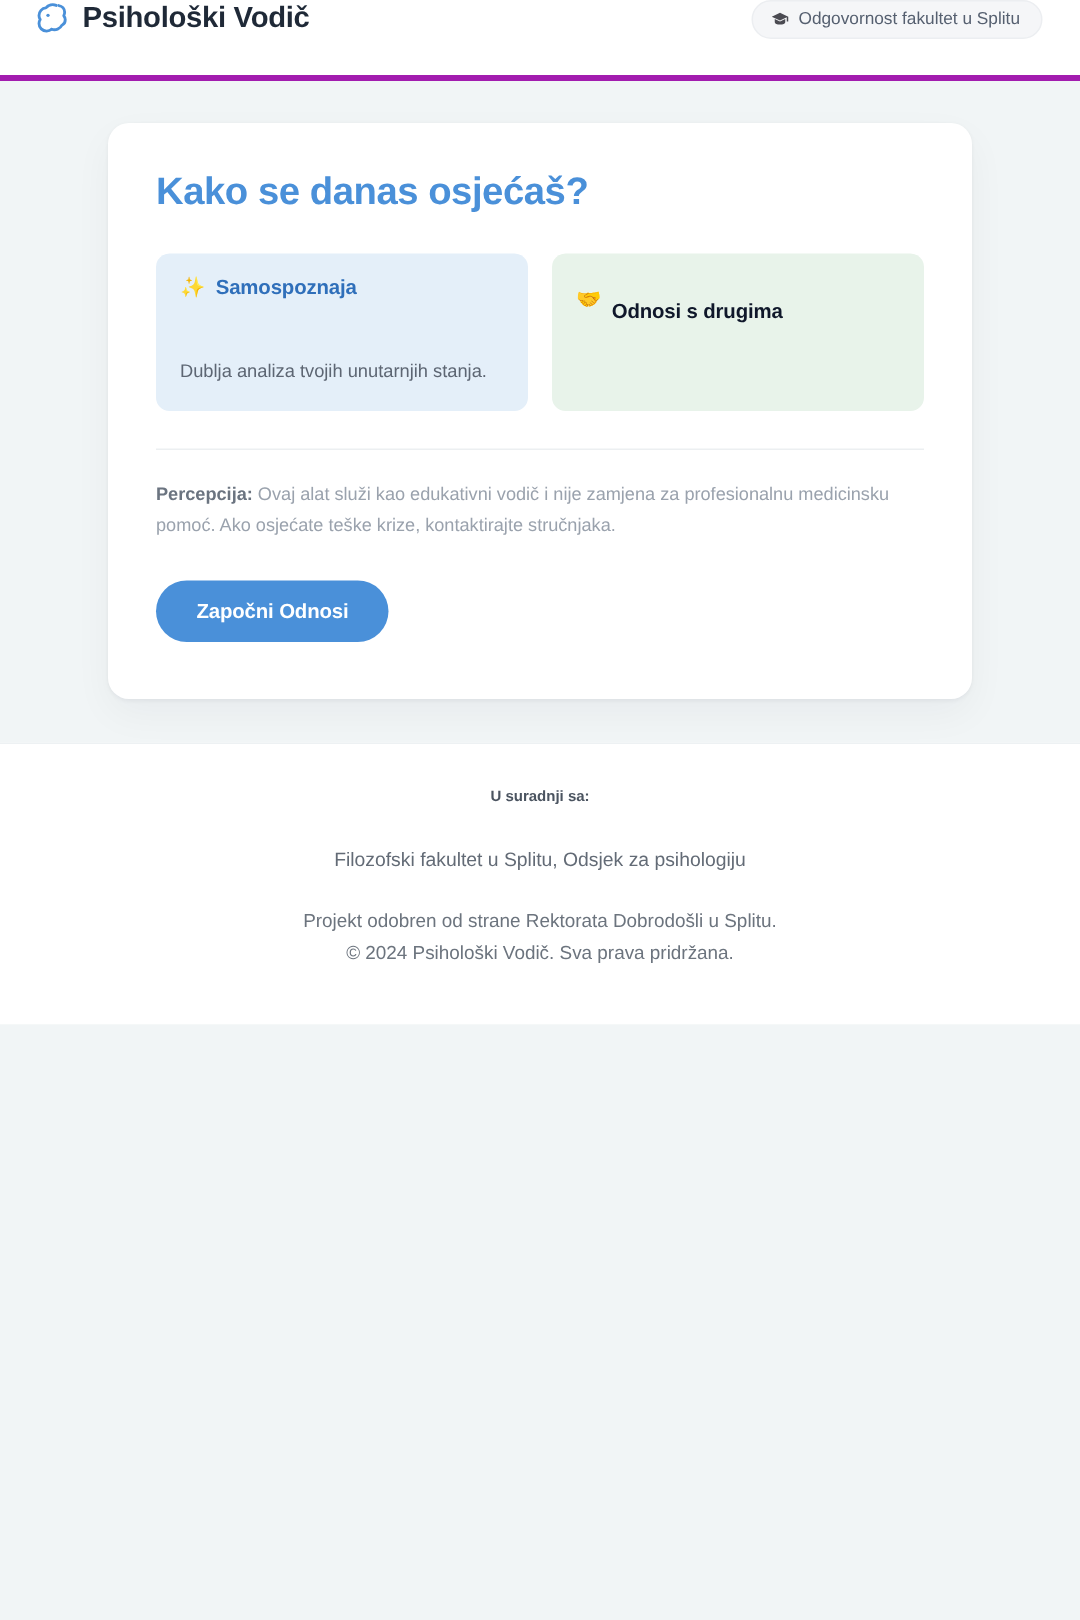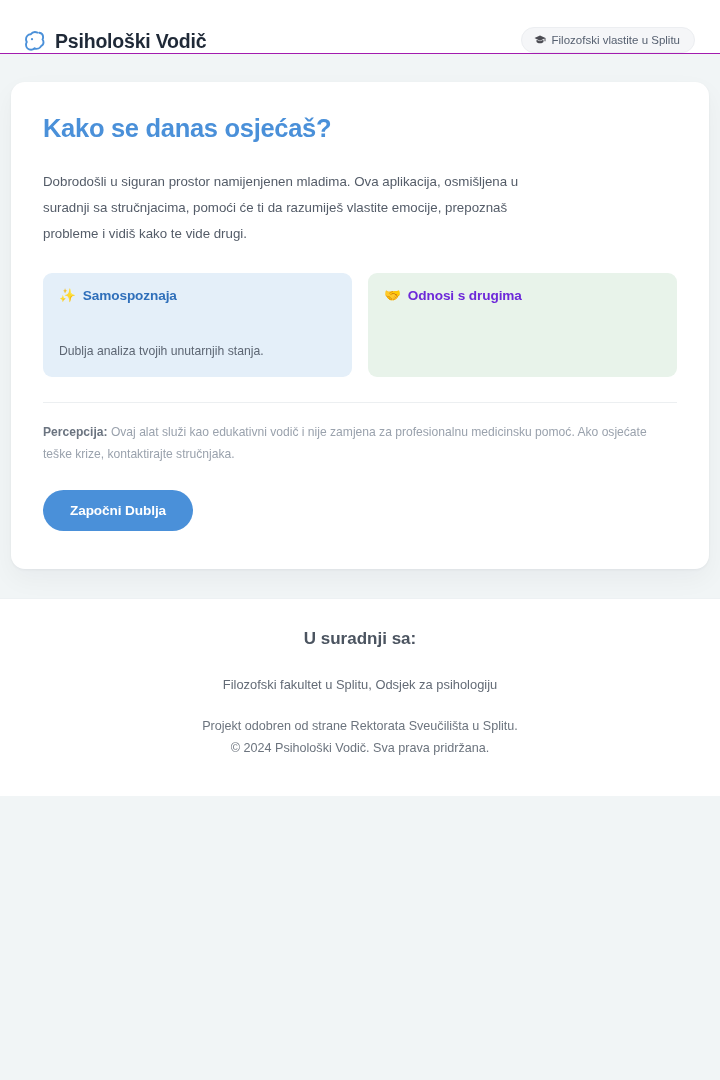--- a/index.html
+++ b/index.html
@@ -14,24 +14,24 @@
     background: #f1f5f6;
     color: #374151;
     -webkit-font-smoothing: antialiased;
   }
 
   
   .site-header {
     background: #ffffff;
     height: 54px;
     display: flex;
-    align-items: flex-end;
+    align-items: flex-start;
     justify-content: space-between;
     padding: 0 25px 0 22px;
-    border-bottom: 1px solid #a21caf;
+    border-bottom: 4px solid #a21caf;
   }
 
   .brand {
     display: flex;
     align-items: center;
     gap: 9px;
   }
 
   .brand-icon {
     width: 24px;
@@ -63,21 +63,21 @@
 
   .cap-icon { width: 12px; height: 12px; display: block; flex: 0 0 auto; }
 
   
   .page-body {
     background: #f1f5f6;
     padding: 28px 0 29px 0;
   }
 
   .hero-card {
-    width: 698px;
+    width: 576px;
     margin: 0 auto;
     background: #ffffff;
     border-radius: 14px;
     padding: 32px 32px 38px 32px;
     box-shadow: 0 1px 3px rgba(16,24,40,0.05), 0 10px 26px rgba(16,24,40,0.045);
   }
 
   .hero-title {
     font-size: 25.5px;
     font-weight: bold;
@@ -118,21 +118,21 @@
   }
 
   .feature-emoji { font-size: 13.5px; line-height: 1; }
 
   .feature-title {
     font-size: 13.6px;
     font-weight: bold;
     letter-spacing: -0.1px;
   }
   .feature-card.blue  .feature-title { color: #2f6fba; text-align: right; }
-  .feature-card.green .feature-title { color: #6d28d9; }
+  .feature-card.green .feature-title { color: #0f172a; margin-top: 16px; }
 
   .feature-desc {
     font-size: 12.2px;
     color: #5d6673;
     line-height: 1.45;
     margin-top: 40px;
   }
 
   
   .divider {
@@ -166,21 +166,21 @@
 
   
   .site-footer {
     background: #ffffff;
     border-top: 1px solid #edf1f3;
     padding: 30px 20px 36px 20px;
     text-align: center;
   }
 
   .footer-heading {
-    font-size: 17px;
+    font-size: 10px;
     font-weight: bold;
     color: #4b5460;
     margin-bottom: 20px;
   }
 
   .footer-partner {
     font-size: 12.9px;
     color: #636b76;
     margin-bottom: 24px;
     margin-top: 28px;
@@ -210,32 +210,31 @@
     <span class="brand-title">Psihološki Vodič</span>
   </div>
 
   <div class="affiliation-badge">
     <span class="cap-icon">
       <svg viewBox="0 0 24 24" width="12" height="12" fill="#4b4b52">
         <path d="M12 3 1 8.2l11 5.2 9-4.3v5.6h2V8.2L12 3z"></path>
         <path d="M5 11.4v4.1c0 1.6 3.1 3.2 7 3.2s7-1.6 7-3.2v-4.1l-7 3.3-7-3.3z"></path>
       </svg>
     </span>
-    <span>Filozofski vlastite u Splitu</span>
+    <span>Odgovornost fakultet u Splitu</span>
   </div>
 
 </header>
 
 <main class="page-body">
 
   <section class="hero-card">
 
     <h1 class="hero-title">Kako se danas osjećaš?</h1>
 
-    <p class="hero-intro">Dobrodošli u siguran prostor namijenjenen mladima. Ova aplikacija, osmišljena u suradnji sa stručnjacima, pomoći će ti da razumiješ vlastite emocije, prepoznaš probleme i vidiš kako te vide drugi.</p>
 
     <div class="feature-grid">
 
       <div class="feature-card blue">
         <div class="feature-head">
           <span class="feature-emoji">✨</span>
           <span class="feature-title">Samospoznaja</span>
         </div>
         <div class="feature-desc">Dublja analiza tvojih unutarnjih stanja.</div>
       </div>
@@ -246,26 +245,26 @@
           <span class="feature-title">Odnosi s drugima</span>
         </div>
       </div>
 
     </div>
 
     <div class="divider"></div>
 
     <p class="disclaimer"><b>Percepcija:</b><span> Ovaj alat služi kao edukativni vodič i nije zamjena za profesionalnu medicinsku pomoć. Ako osjećate teške krize, kontaktirajte stručnjaka.</span></p>
 
-    <button class="cta-button">Započni Dublja</button>
+    <button class="cta-button">Započni Odnosi</button>
 
   </section>
 
 </main>
 
 <footer class="site-footer">
   <div class="footer-heading">U suradnji sa:</div>
   <div class="footer-partner">Filozofski fakultet u Splitu, Odsjek za psihologiju</div>
-  <div class="footer-note">Projekt odobren od strane Rektorata Sveučilišta u Splitu.</div>
+  <div class="footer-note">Projekt odobren od strane Rektorata Dobrodošli u Splitu.</div>
   <div class="footer-note">© 2024 Psihološki Vodič. Sva prava pridržana.</div>
 </footer>
 
 <div class="page-filler"></div>
 
 </body></html>

